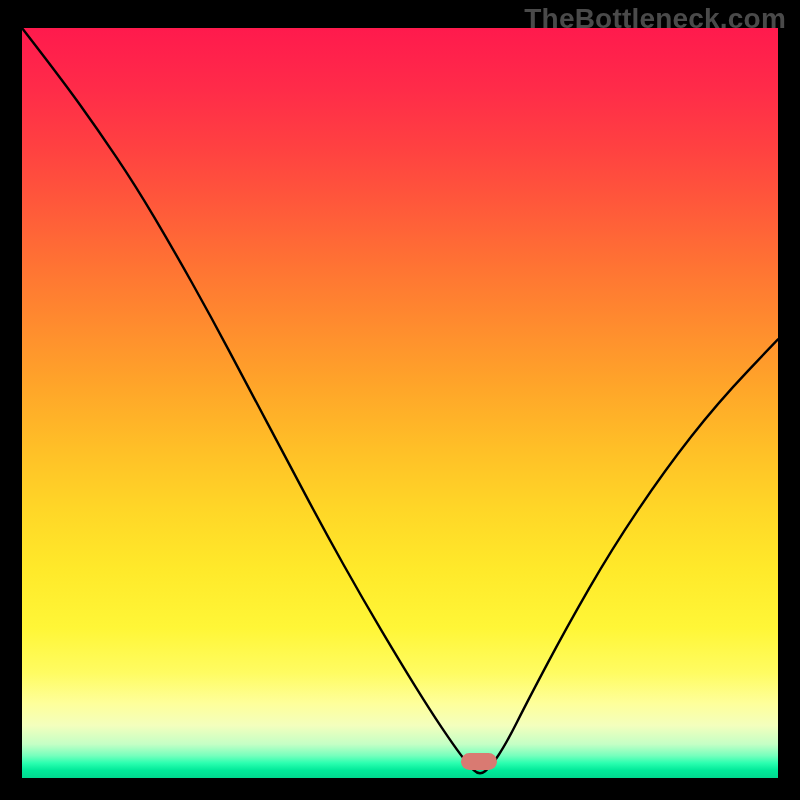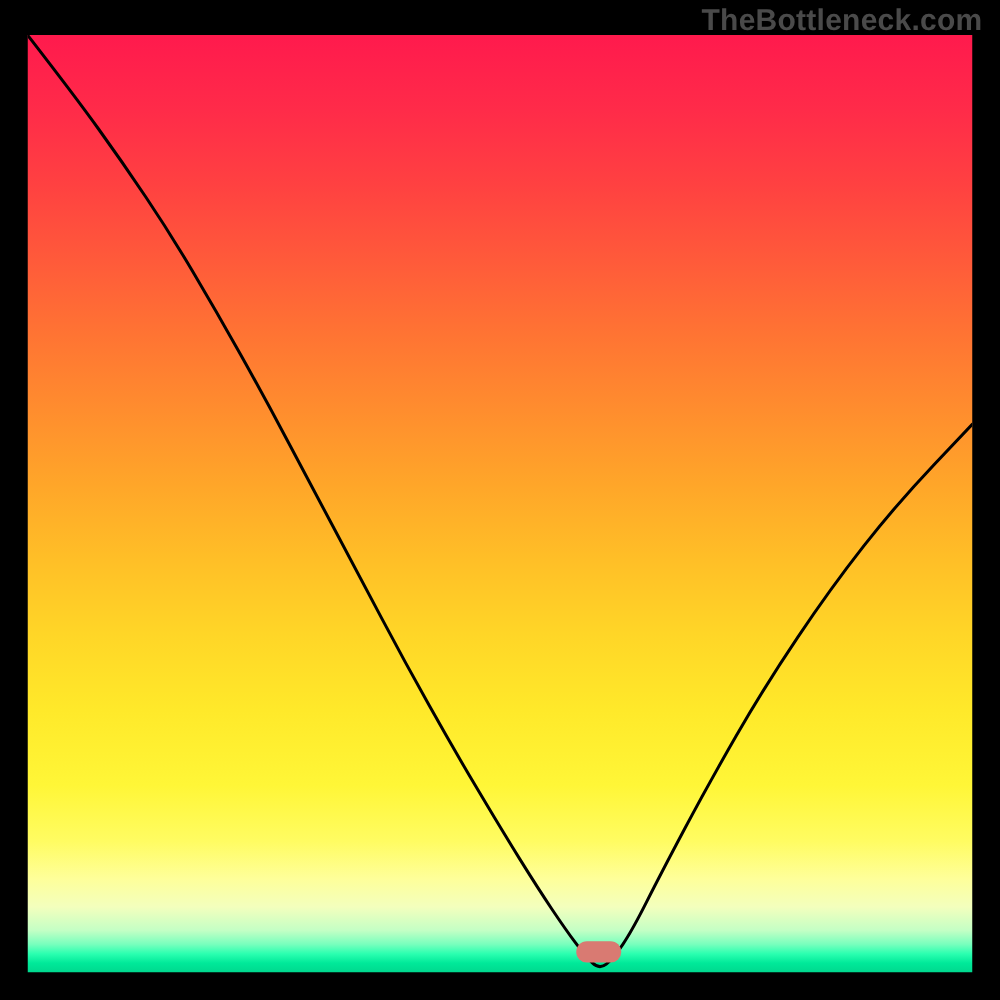--- a/index.html
+++ b/index.html
@@ -15,21 +15,21 @@
     position: relative;
     width: 800px;
     height: 800px;
     background: #000;
   }
   .watermark {
     position: absolute;
     top: 3px;
     right: 14px;
     color: #4a4a4a;
-    font-size: 24px;
+    font-size: 28px;
     font-weight: 600;
     letter-spacing: 0.2px;
     z-index: 5;
   }
   .plot {
     position: absolute;
     left: 22px;
     top: 28px;
     width: 756px;
     height: 750px;

